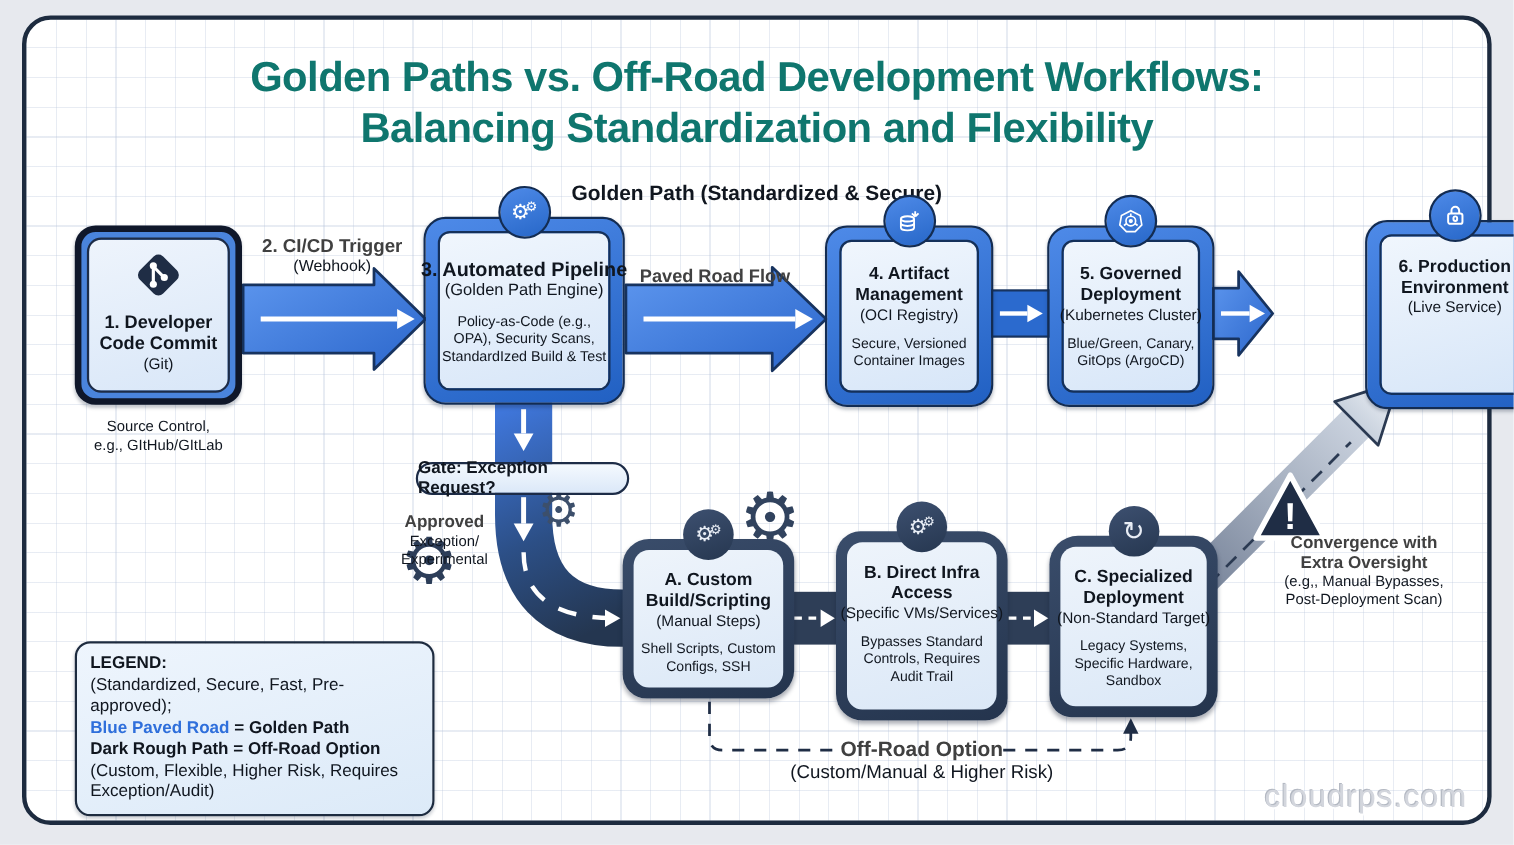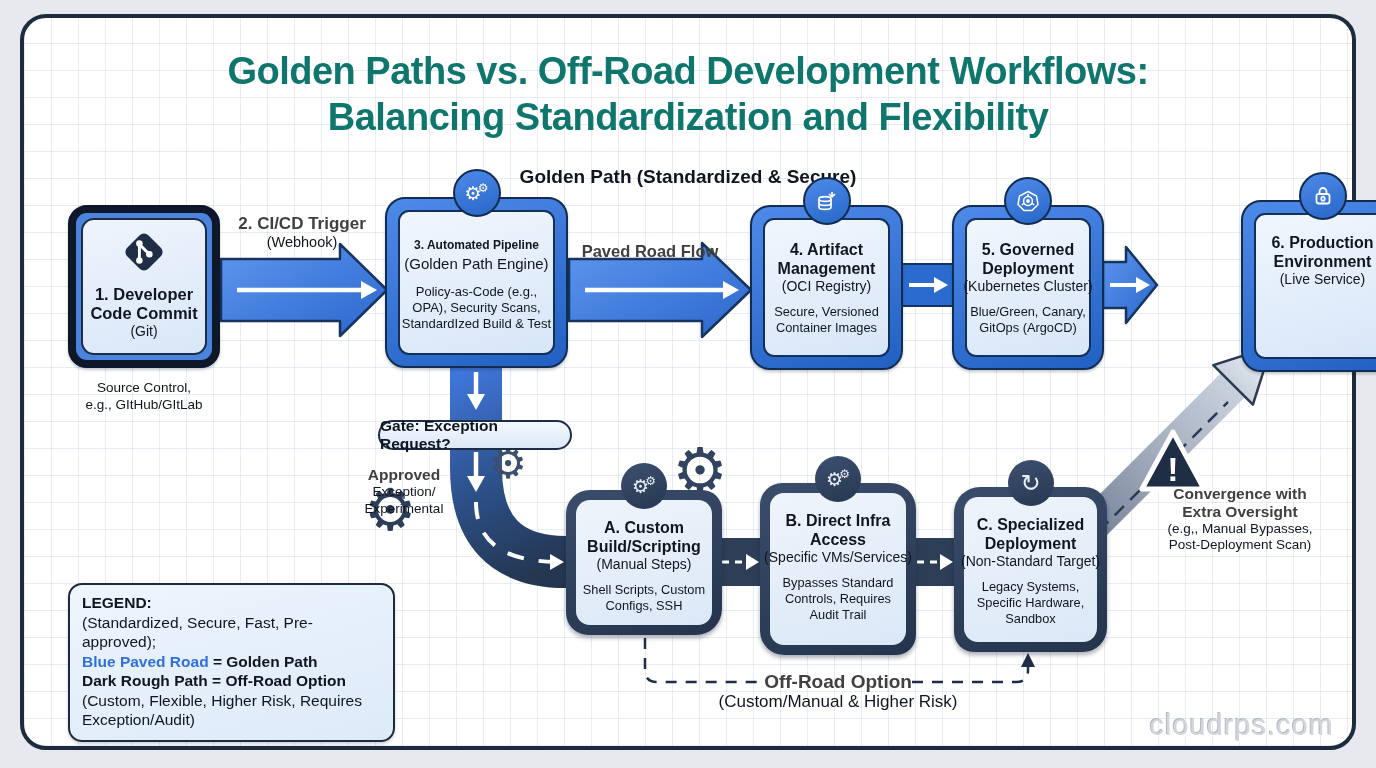--- a/index.html
+++ b/index.html
@@ -29,21 +29,21 @@
         background:linear-gradient(160deg,#4e8ae8,#2160c2);
         box-sizing:border-box;box-shadow:0 2px 3px rgba(20,35,60,.25);}
   .bbox .in{width:100%;height:100%;border:2px solid #14305a;border-radius:11px;
         background:linear-gradient(165deg,#f0f6fd,#d7e6f8);
         box-sizing:border-box;display:flex;flex-direction:column;align-items:center;}
   .bicon{position:absolute;left:50%;top:-6px;transform:translate(-50%,-50%);
         width:44px;height:44px;border-radius:50%;border:2.5px solid #132c52;
         background:linear-gradient(160deg,#4e8ae8,#2767c8);
         display:flex;align-items:center;justify-content:center;color:#fff;}
   
-  .box1{border:8px solid #0f172a;border-radius:19px;padding:5px;
+  .box1{border:6px solid #0f172a;border-radius:19px;padding:5px;
         background:#4a84dc;box-sizing:border-box;box-shadow:0 2px 3px rgba(20,35,60,.25);}
   .box1 .in{width:100%;height:100%;border:2px solid #1d2c47;border-radius:13px;
         background:linear-gradient(165deg,#eef4fc,#d9e7f8);
         box-sizing:border-box;display:flex;flex-direction:column;align-items:center;}
 
   
   .dbox{border-radius:24px 20px 26px 22px;padding:10px;box-sizing:border-box;
         background:linear-gradient(160deg,#3a4d6b,#24344d);
         box-shadow:0 3px 4px rgba(20,30,50,.35);}
   .dbox .in{width:100%;height:100%;border-radius:14px;
@@ -207,21 +207,21 @@
   <div class="lbl-b" style="font-size:17px;">2. CI/CD Trigger</div>
   <div class="note" style="font-size:14.5px;">(Webhook)</div>
 </div>
 
 <div class="abs bbox" style="left:385px;top:197px;width:183px;height:171px;">
   <div class="bicon">
     <span style="font-family:'DejaVu Sans';font-size:19px;line-height:1;">⚙</span>
       <span style="font-family:'DejaVu Sans';font-size:12px;line-height:1;margin-left:-4px;margin-top:-10px;">⚙</span>
   </div>
   <div class="in" style="padding-top:24px;">
-    <div class="btitle nowrap" style="font-size:12px;">3. Automated Pipeline</div>
+    <div class="btitle nowrap" style="font-size:18px;">3. Automated Pipeline</div>
     <div class="bsub" style="font-size:15px;">(Golden Path Engine)</div>
     <div class="bbody" style="width:152px;margin-top:12px;font-size:13px;">Policy-as-Code (e.g., OPA), Security Scans, StandardIzed Build &amp; Test</div>
   </div>
 </div>
 
 <div class="abs ctr lbl-b" style="left:575px;top:242px;width:150px;font-size:16.5px;">Paved Road Flow</div>
 
 <div class="abs bbox" style="left:750px;top:205px;width:153px;height:165px;">
   <div class="bicon">
     <svg width="26" height="26" viewBox="0 0 26 26" fill="none" stroke="#fff" stroke-width="1.7">

